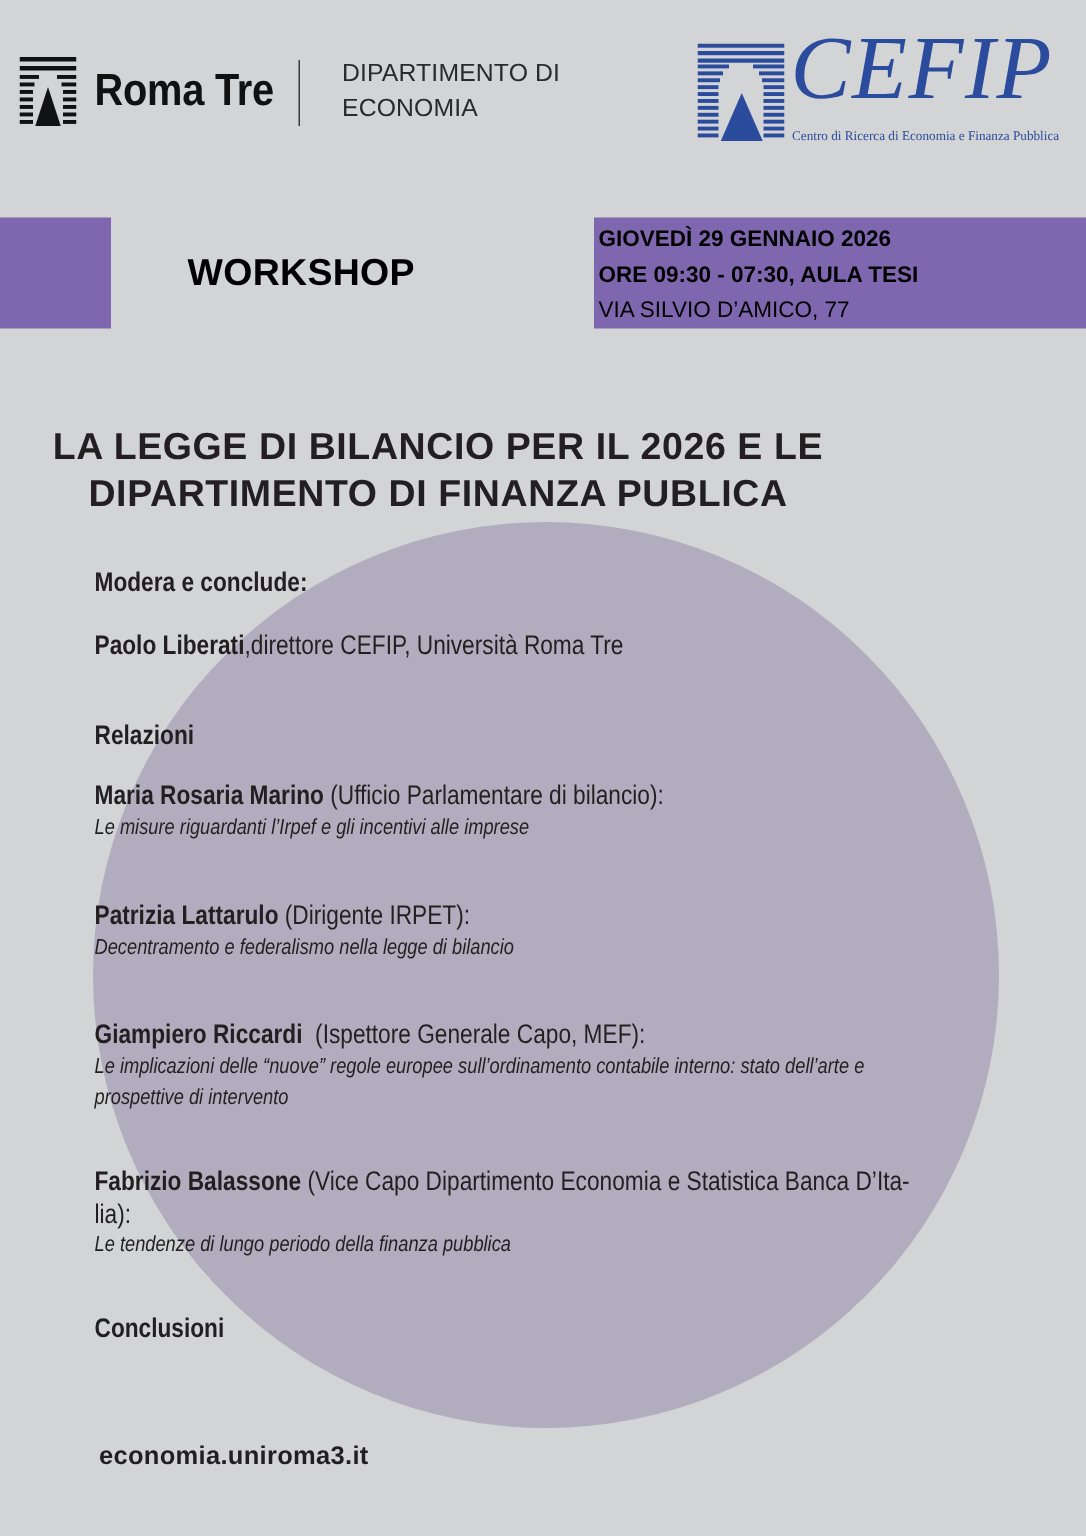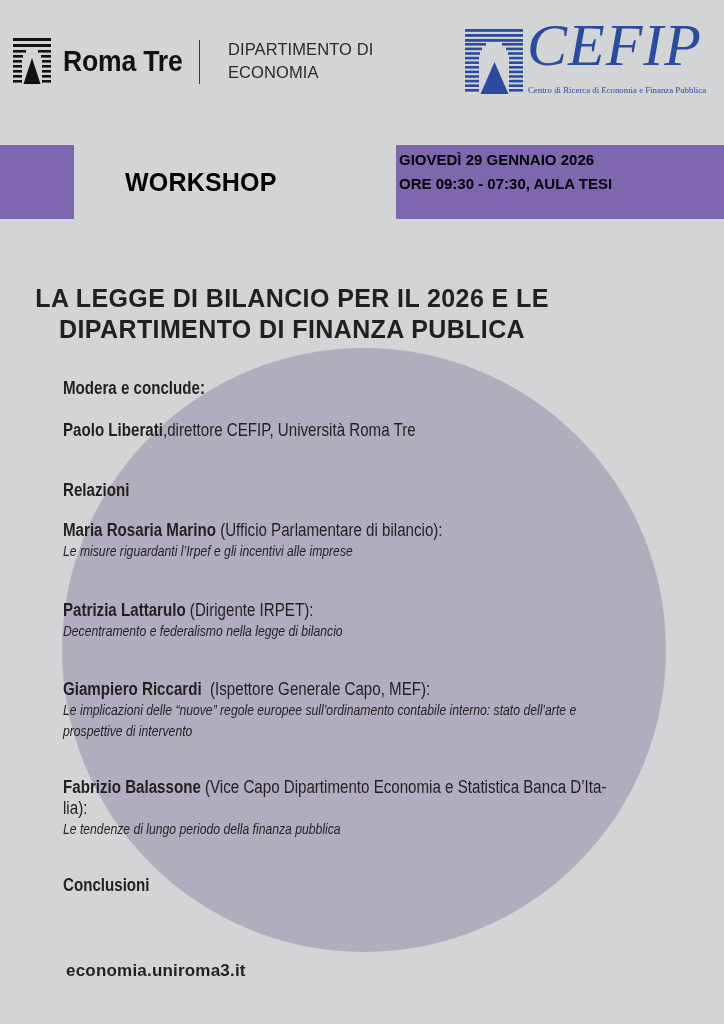--- a/index.html
+++ b/index.html
@@ -142,20 +142,21 @@
   <div class="abs cefip-name">CEFIP</div>
   <div class="abs cefip-sub">Centro di Ricerca di Economia e Finanza Pubblica</div>
 </div>
 
 <div class="abs bar-left"></div>
 <div class="abs workshop">WORKSHOP</div>
 <div class="abs bar-right"></div>
 <div class="abs bar-text">
   <span class="b">GIOVEDÌ 29 GENNAIO 2026</span>
   <span class="b">ORE 09:30 - 07:30, AULA TESI</span>
+  <span class="r">VIA SILVIO D’AMICO, 77</span>
 </div>
 
 <div class="abs title">
   <div>LA LEGGE DI BILANCIO PER IL 2026 E LE</div>
   <div>DIPARTIMENTO DI FINANZA PUBLICA</div>
 </div>
 
 <div class="abs program">
   <div class="blk" style="top:378px;">
     <span class="lbl">Modera e conclude:</span>

